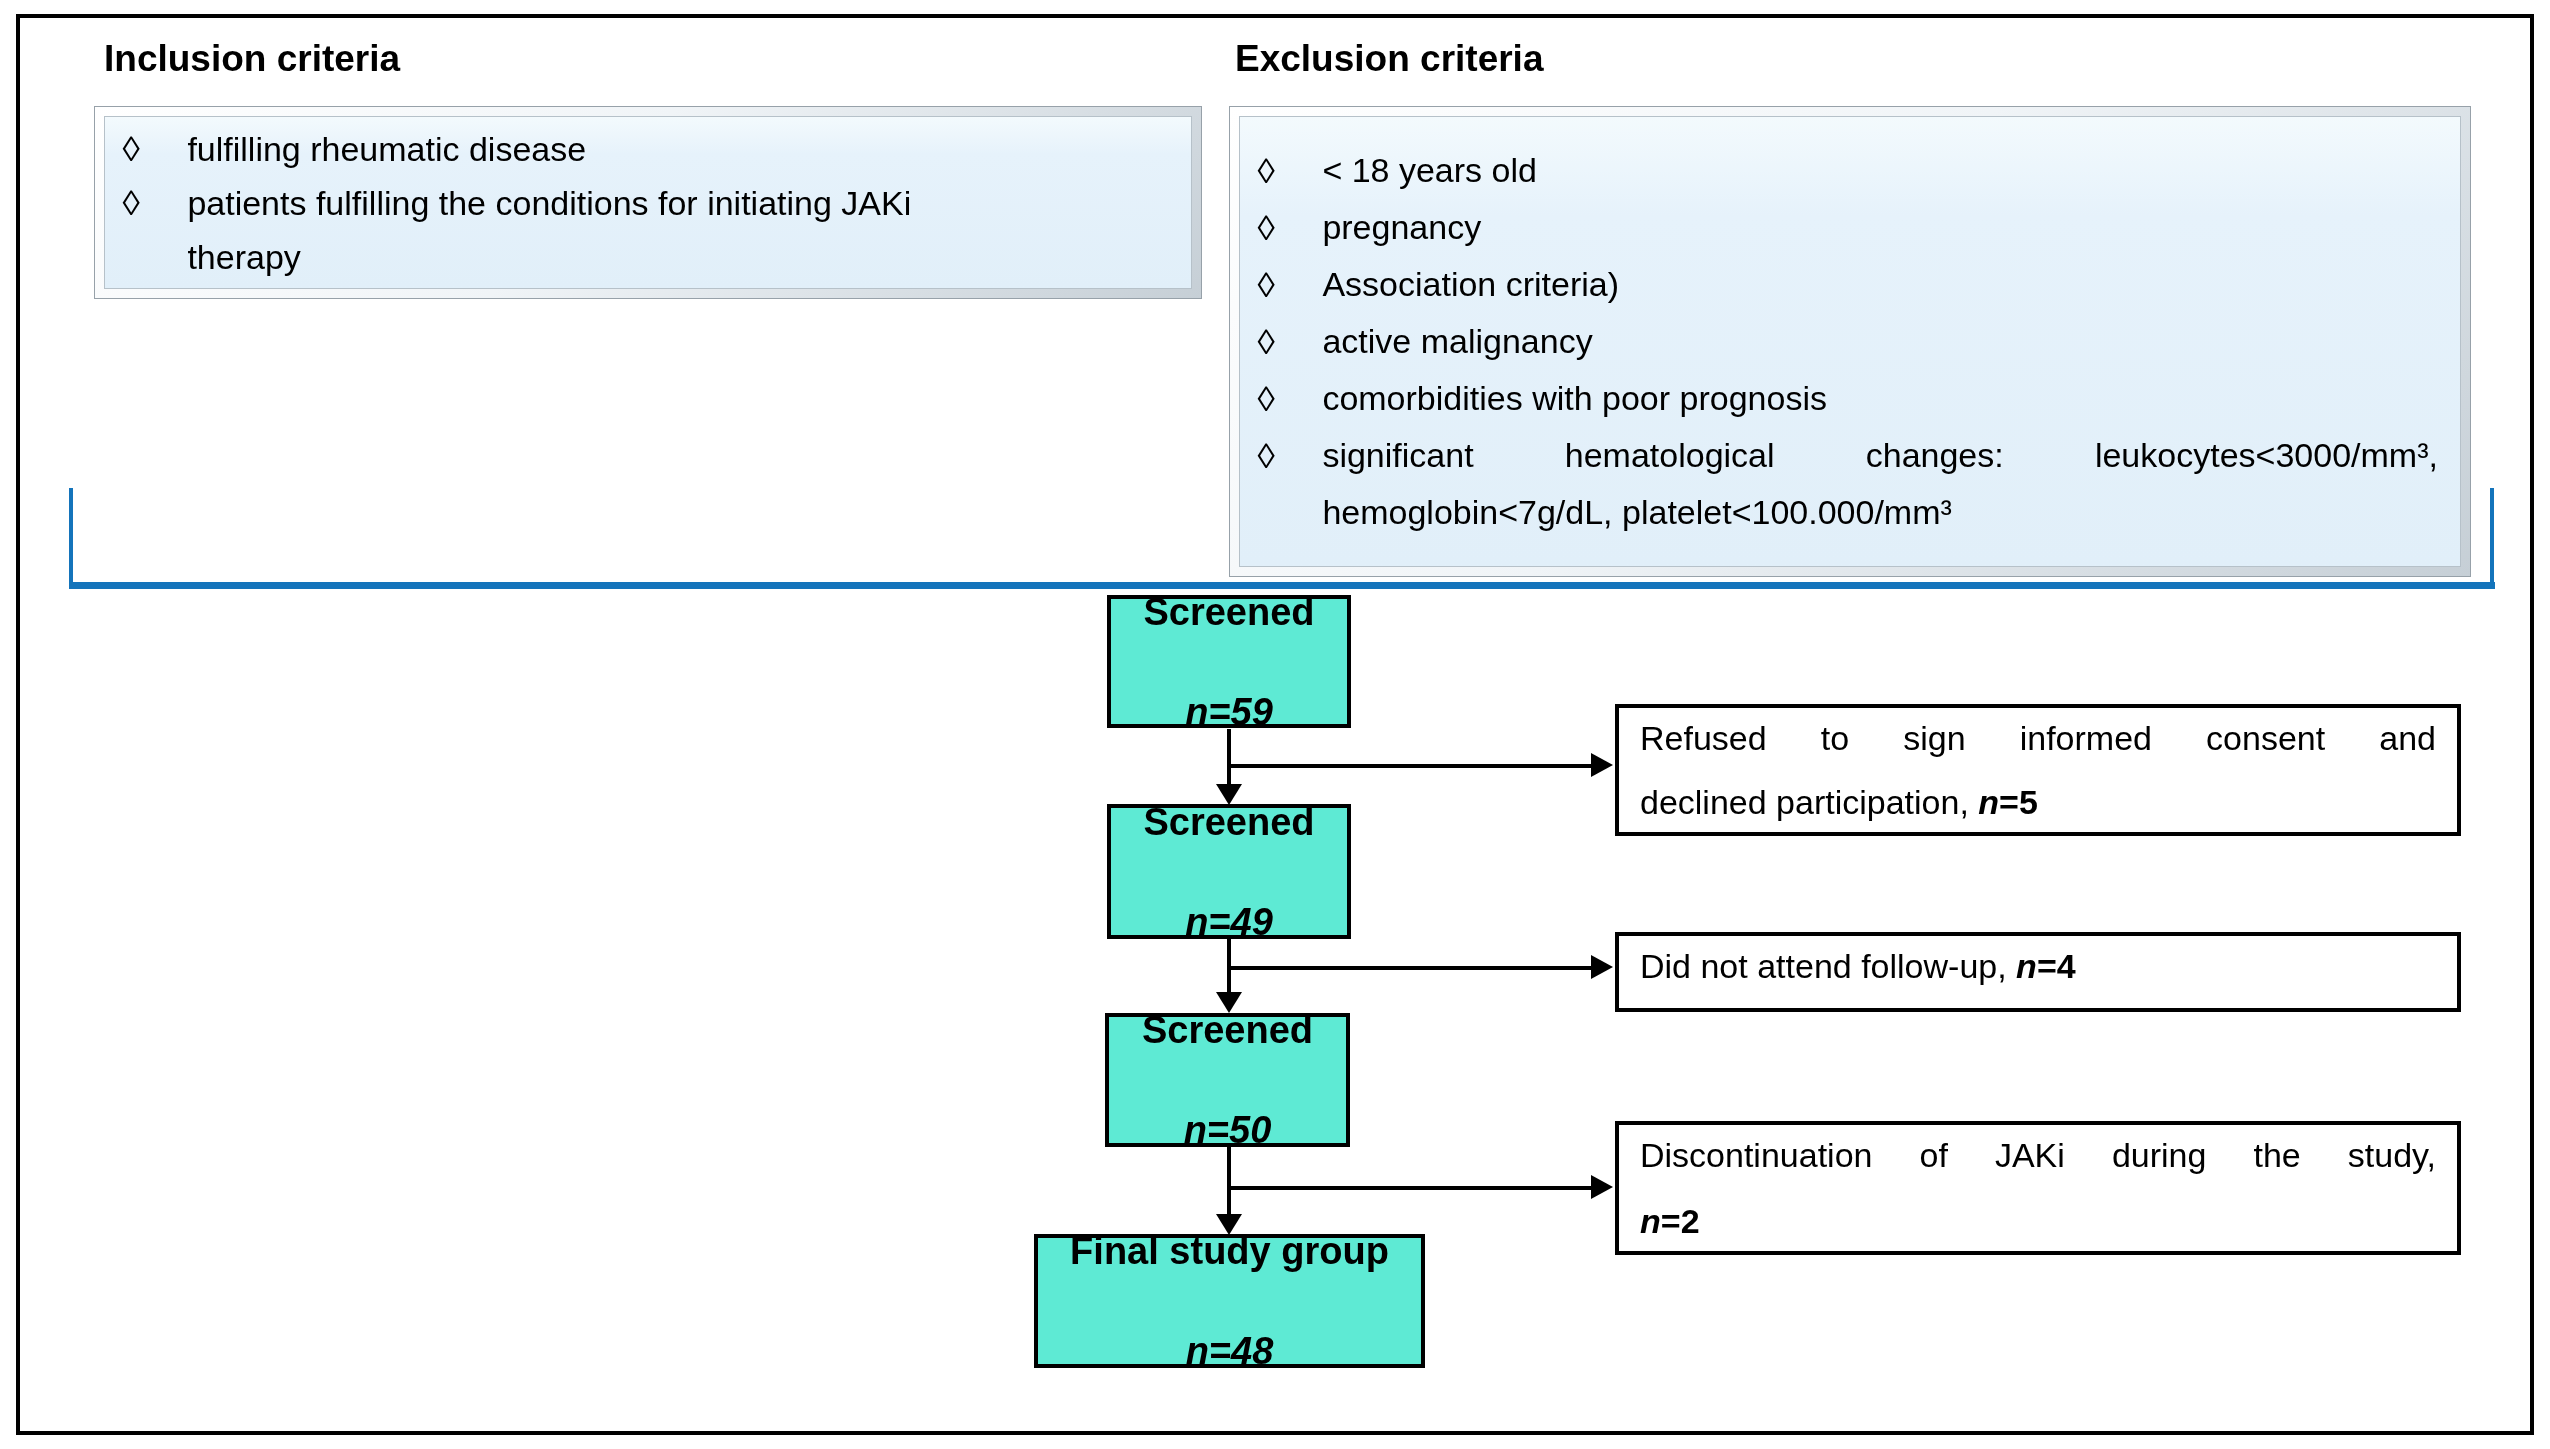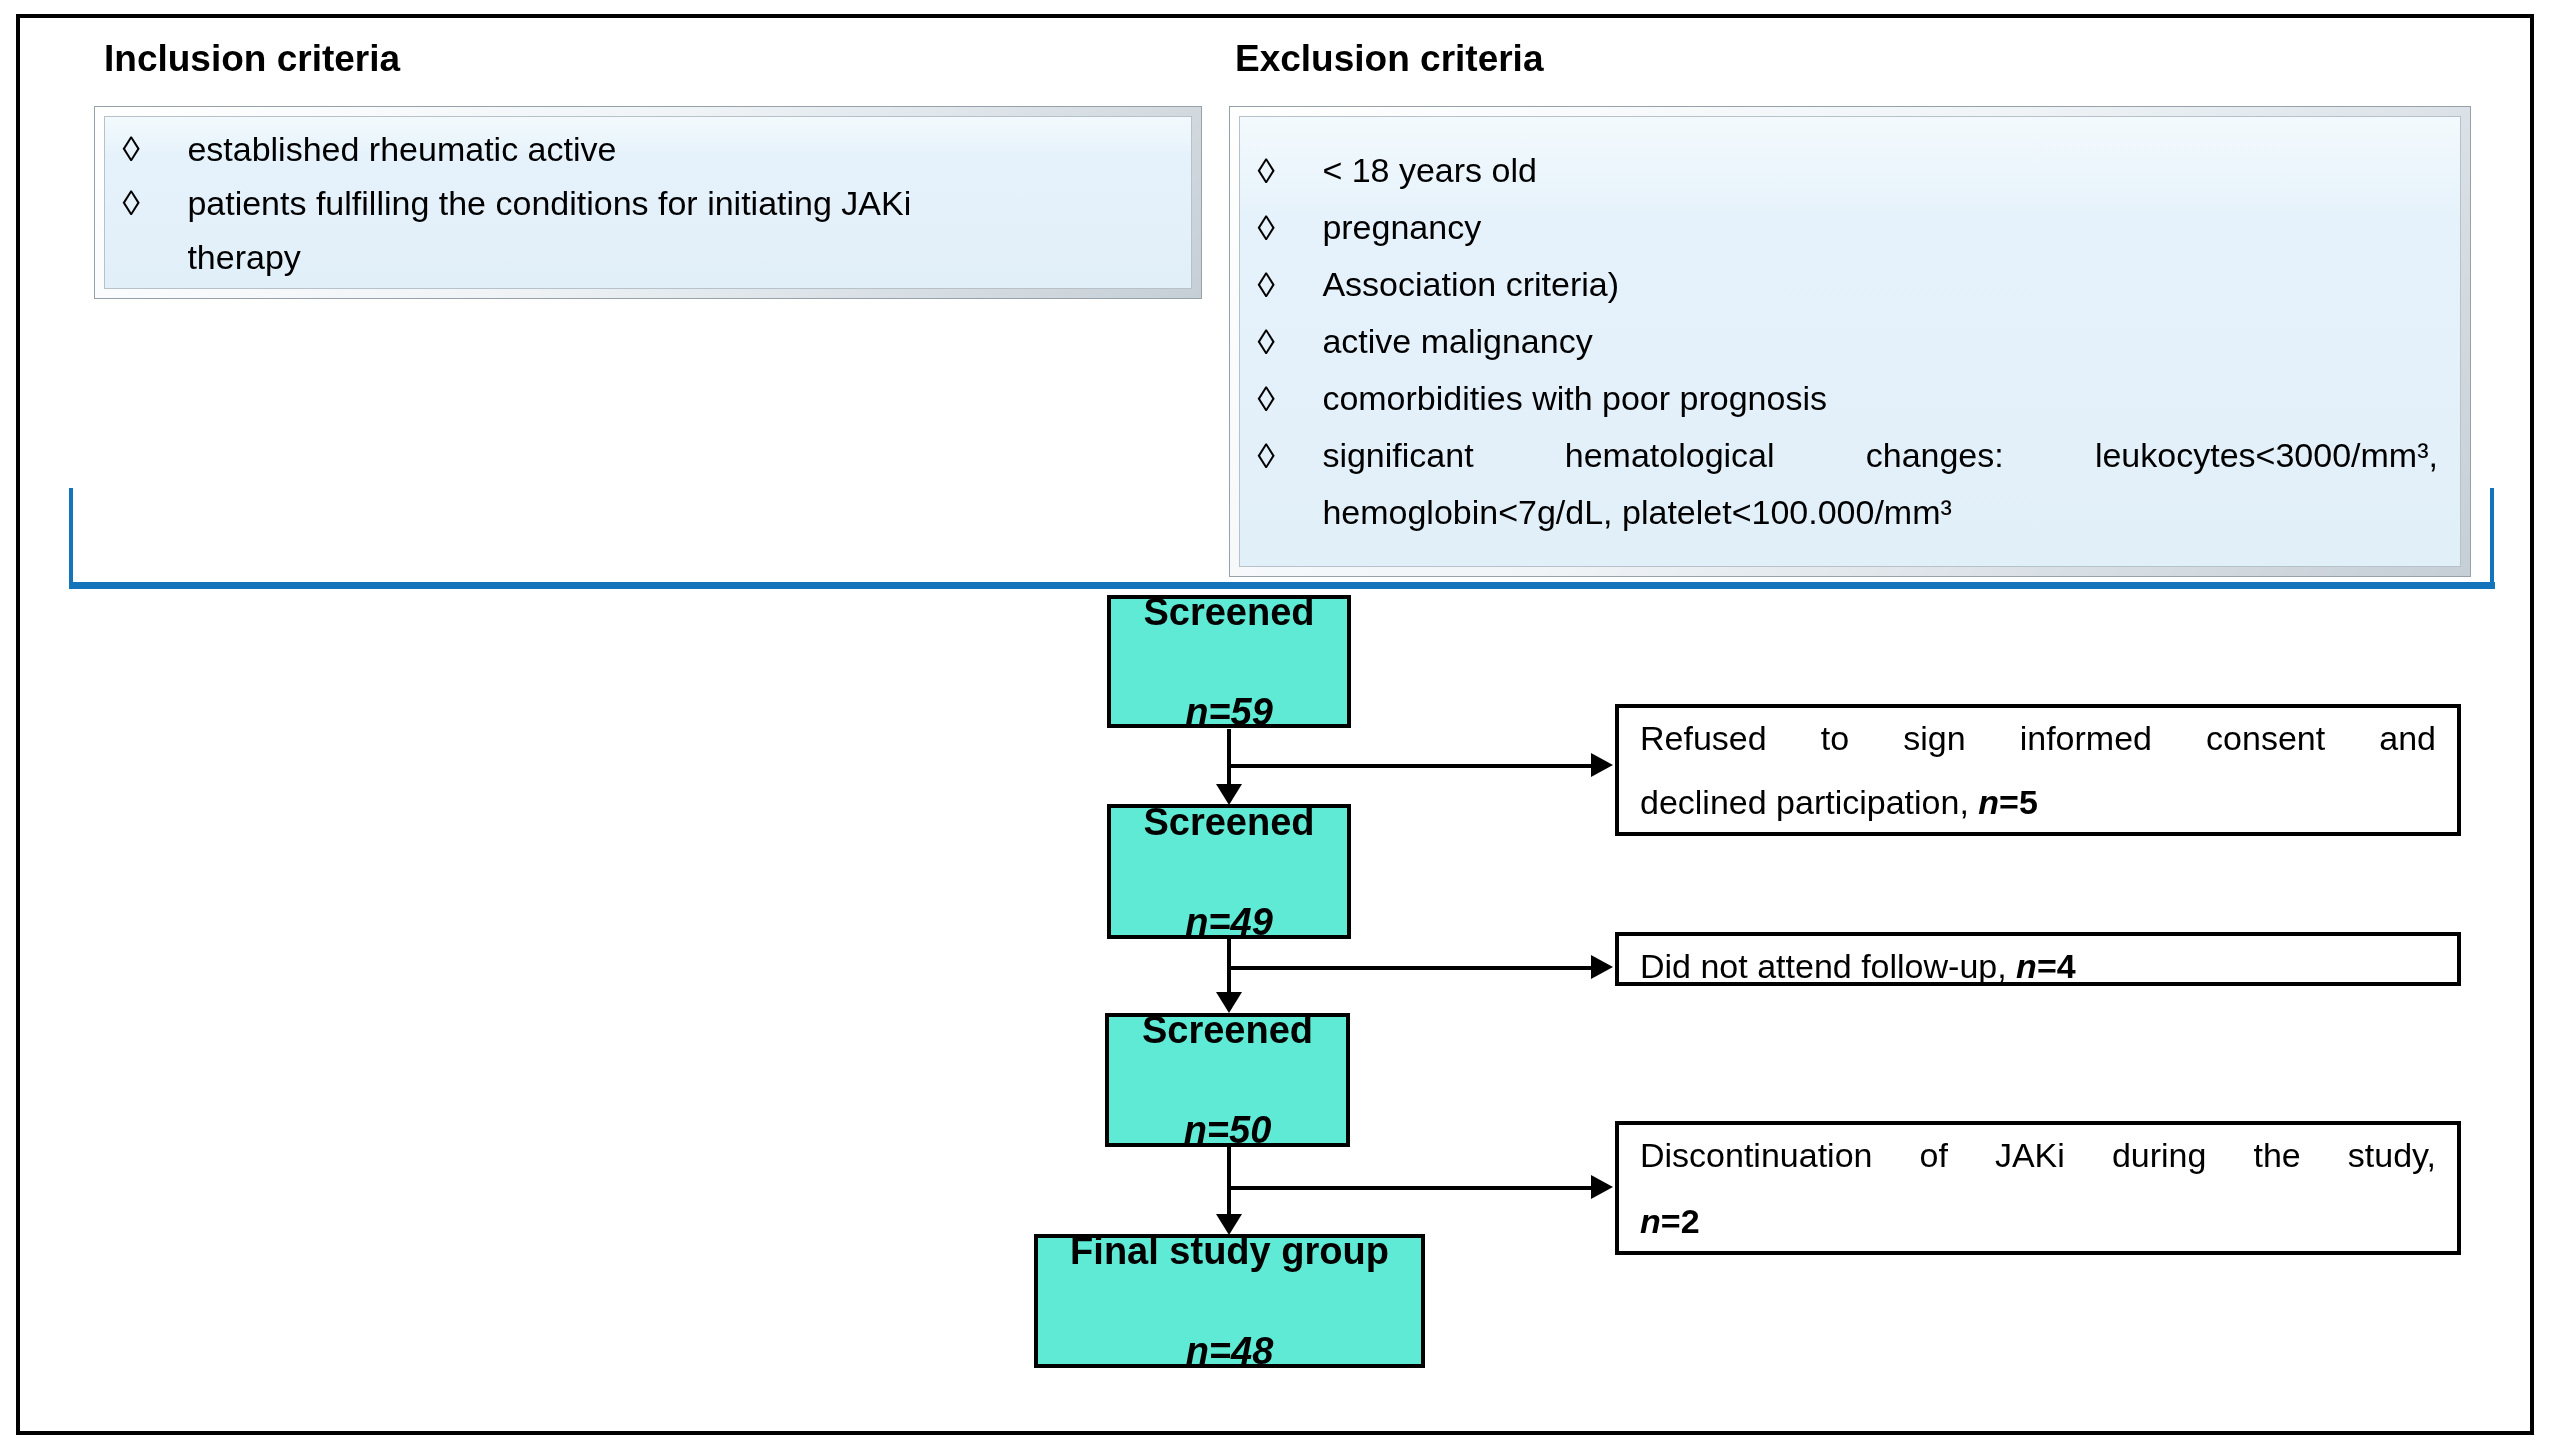--- a/index.html
+++ b/index.html
@@ -114,21 +114,21 @@
   <div class="outer-frame"></div>
 
   <div class="criteria-heading" style="left:104px; top:38px;">Inclusion criteria</div>
   <div class="criteria-heading" style="left:1235px; top:38px;">Exclusion criteria</div>
 
   <div class="bevel-box" style="left:94px; top:106px; width:1108px; height:193px;">
     <div class="bevel-inner">
       <div class="crit-item">
         <span class="crit-bullet">◊</span>
         <div class="crit-text">
-          <div>established rheumatic active</div>
+          <div>fulfilling rheumatic disease</div>
         </div>
       </div>
       <div class="crit-item">
         <span class="crit-bullet">◊</span>
         <div class="crit-text">
           <div>patients fulfilling the conditions for initiating JAKi</div>
           <div>therapy</div>
         </div>
       </div>
     </div>
@@ -215,21 +215,21 @@
   <div class="hline" style="left:1227px; top:1186px; width:364px;"></div>
   <div class="arrow-right" style="left:1591px; top:1175px;"></div>
 
   <div class="side-box" style="left:1615px; top:704px; width:846px; height:132px;">
     <div class="justify-full">Refused to sign informed consent and</div>
     <div>
       <span>declined participation, </span><span class="n-em">n</span><span class="n-val">=5</span>
     </div>
   </div>
 
-  <div class="side-box" style="left:1615px; top:932px; width:846px; height:54px;">
+  <div class="side-box" style="left:1615px; top:932px; width:846px; height:80px;">
     <div>
       <span>Did not attend follow-up, </span><span class="n-em">n</span><span class="n-val">=4</span>
     </div>
   </div>
 
   <div class="side-box" style="left:1615px; top:1121px; width:846px; height:134px;">
     <div class="justify-full">Discontinuation of JAKi during the study,</div>
     <div>
       <span class="n-em">n</span><span class="n-val">=2</span>
     </div>

